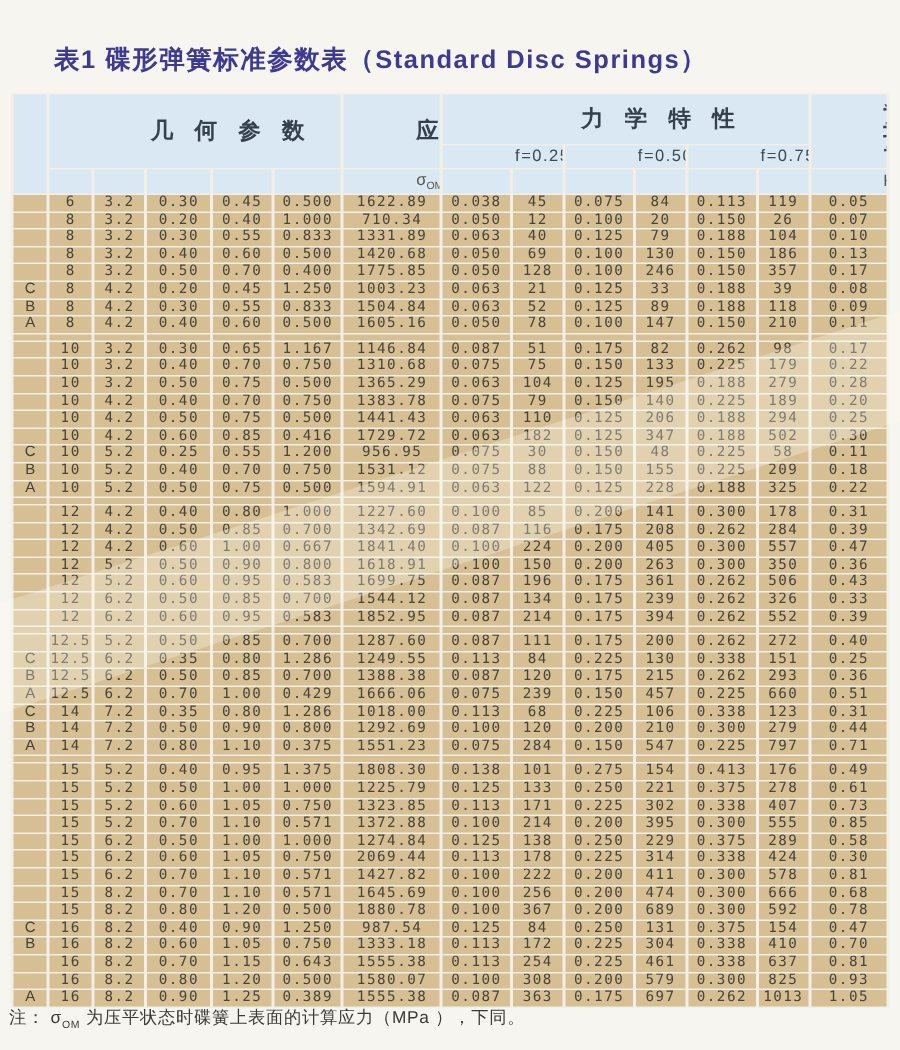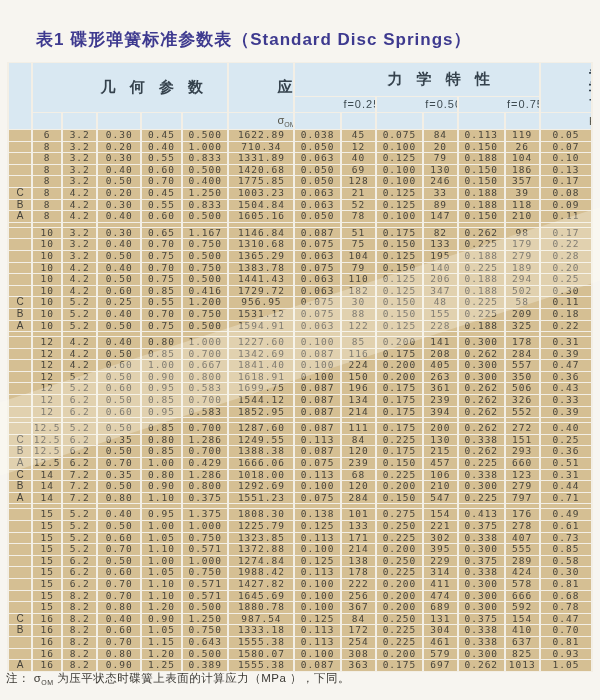--- a/index.html
+++ b/index.html
@@ -765,21 +765,21 @@
           <td>289</td>
           <td>0.58</td>
         </tr>
         <tr>
           <td class="marker"></td>
           <td>15</td>
           <td>6.2</td>
           <td>0.60</td>
           <td>1.05</td>
           <td>0.750</td>
-          <td>1988.42</td>
+          <td>2069.44</td>
           <td>0.113</td>
           <td>178</td>
           <td>0.225</td>
           <td>314</td>
           <td>0.338</td>
           <td>424</td>
           <td>0.30</td>
         </tr>
         <tr>
           <td class="marker"></td>

